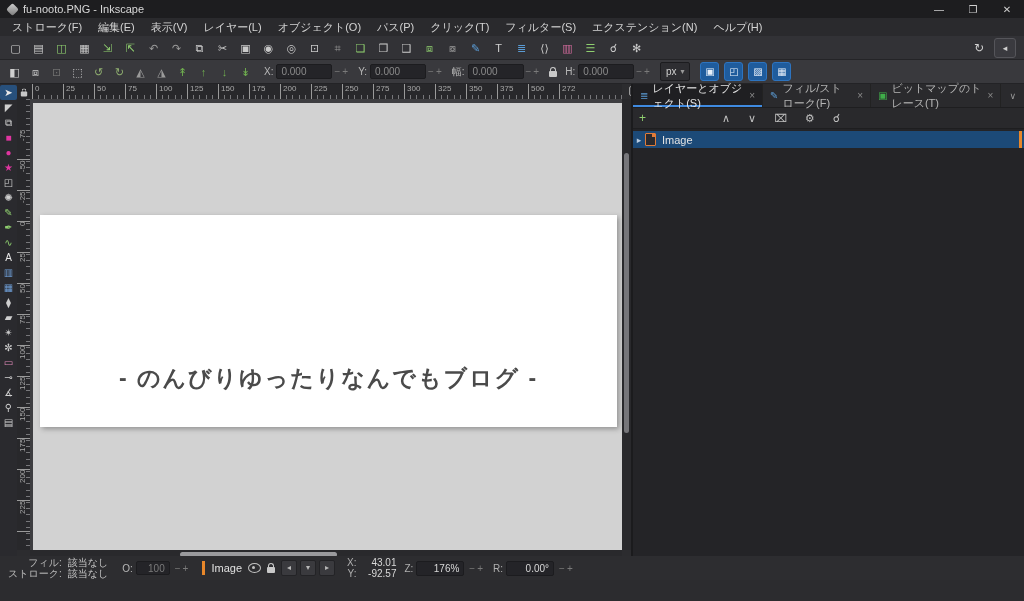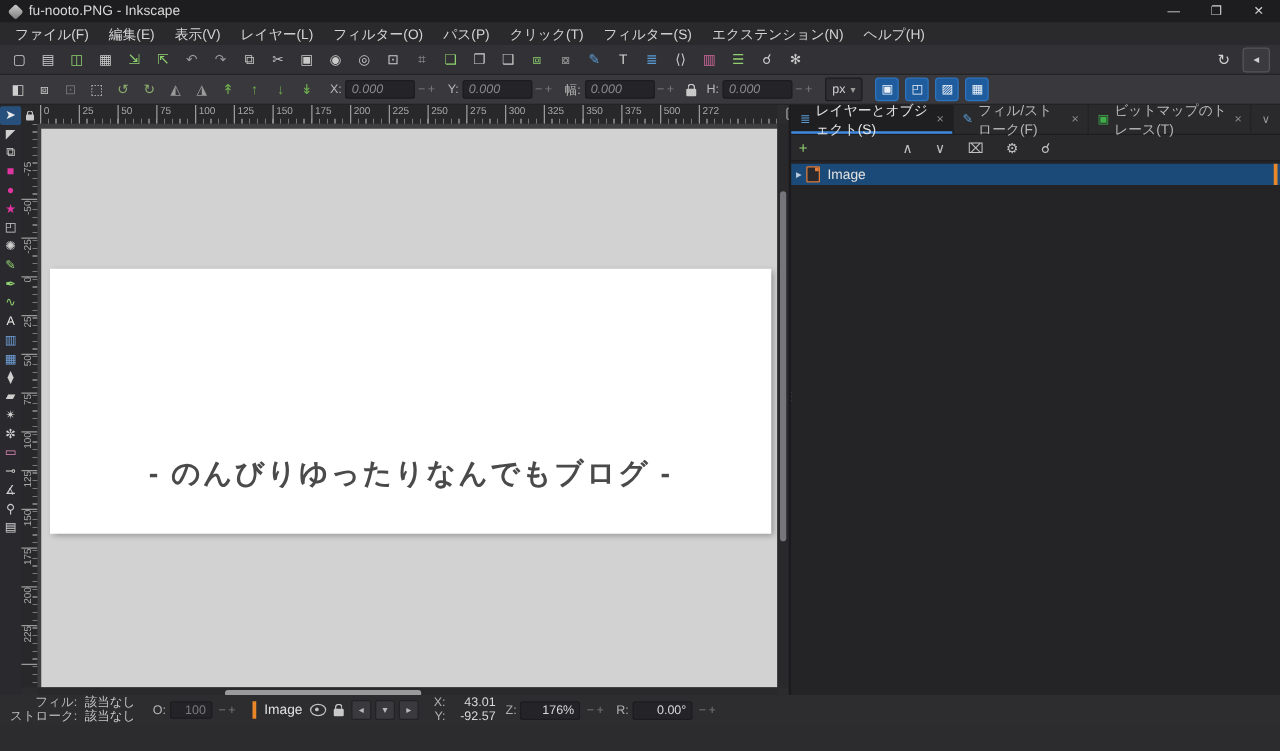--- a/index.html
+++ b/index.html
@@ -20,21 +20,21 @@
   .cmdicons span{width:15px;height:16px;margin:0 4px;font-size:11px;line-height:16px;text-align:center;color:#c9c9c9;}
   .cmd-right{margin-left:auto;display:flex;align-items:center;gap:10px;padding-right:8px;}
   .snapbtn{font-size:12px;color:#d0d0d0;}
   .collapsebtn{width:20px;height:18px;border:1px solid #55555a;border-radius:3px;background:#3a3a3f;font-size:9px;color:#cfcfcf;display:flex;align-items:center;justify-content:center;}
   
   .toolctrl{position:absolute;left:0;top:60px;width:1024px;height:24px;background:#39393d;display:flex;align-items:center;border-bottom:1px solid #232326;box-sizing:border-box;padding-left:4px;}
   .tcicons{display:flex;align-items:center;}
   .tcicons span{width:13px;height:16px;margin:0 4px;font-size:11px;line-height:16px;text-align:center;}
   .field{display:flex;align-items:center;margin-left:8px;}
   .field .flabel{font-size:10px;color:#b8b8b8;margin-right:3px;}
-  .fbox{width:56px;height:15px;background:#242428;border:1px solid #1c1c1f;border-radius:2px;font-size:10px;color:#8a8a8a;display:flex;align-items:center;padding-left:4px;box-sizing:border-box;font-style:italic;}
+  .fbox{width:56px;height:15px;background:#242428;border:1px solid #1c1c1f;border-radius:2px;font-size:10px;color:#8a8a8a;display:flex;align-items:center;padding-left:4px;box-sizing:border-box;}
   .spin{font-size:10px;color:#7a7a7a;margin-left:2px;letter-spacing:2px;}
   .lockmini{margin-left:8px;}
   .unitbox{margin-left:8px;height:17px;background:#2e2e32;border:1px solid #1c1c1f;border-radius:2px;display:flex;align-items:center;padding:0 5px;gap:4px;font-size:10px;color:#d0d0d0;}
   .toggles{display:flex;gap:5px;margin-left:10px;}
   .toggles span{width:17px;height:17px;background:#1f5c9d;border:1px solid #2d74c0;border-radius:3px;color:#e8f0fa;font-size:10px;line-height:17px;text-align:center;}
   
   .main{position:absolute;left:0;top:84px;width:1024px;height:476px;}
   .toolbox{position:absolute;left:0;top:0;width:17px;height:476px;background:#2a2a2e;display:flex;flex-direction:column;align-items:center;padding-top:1px;box-sizing:border-box;}
   .toolbox span{width:17px;height:15px;font-size:10px;line-height:15px;text-align:center;}
   .toolbox span.selected{background:#27507c;border-radius:2px;}
@@ -122,25 +122,25 @@
     <div class="app-icon"></div>
     <div class="title-text">fu-nooto.PNG - Inkscape</div>
     <div class="winbtns">
       <div class="winbtn">—</div>
       <div class="winbtn">❐</div>
       <div class="winbtn">✕</div>
     </div>
   </div>
 
   <div class="menubar">
-      <span>ファイル(F)</span>
+      <span>ストローク(F)</span>
       <span>編集(E)</span>
       <span>表示(V)</span>
       <span>レイヤー(L)</span>
-      <span>フィルター(O)</span>
+      <span>オブジェクト(O)</span>
       <span>パス(P)</span>
       <span>クリック(T)</span>
       <span>フィルター(S)</span>
       <span>エクステンション(N)</span>
       <span>ヘルプ(H)</span>
     </div>
 
   <div class="commandbar">
     <div class="cmdicons">
         <span style="color: rgb(208, 208, 208);">▢</span>

